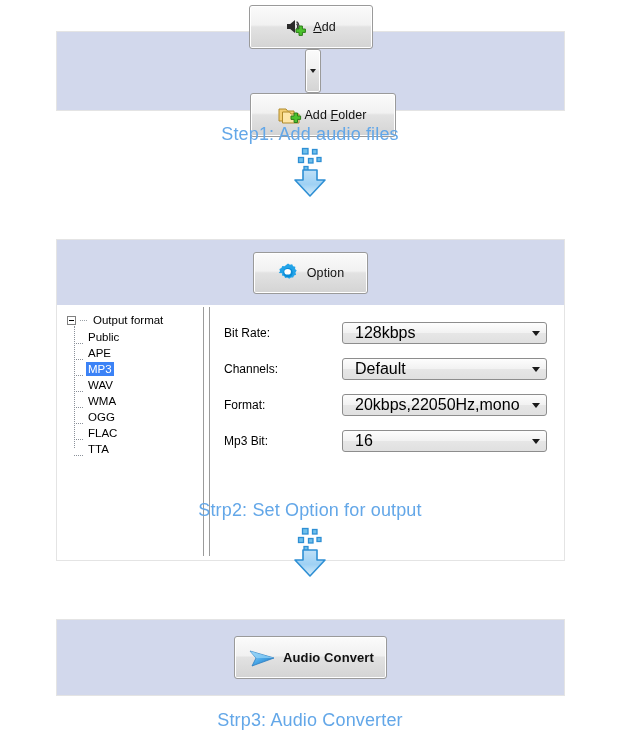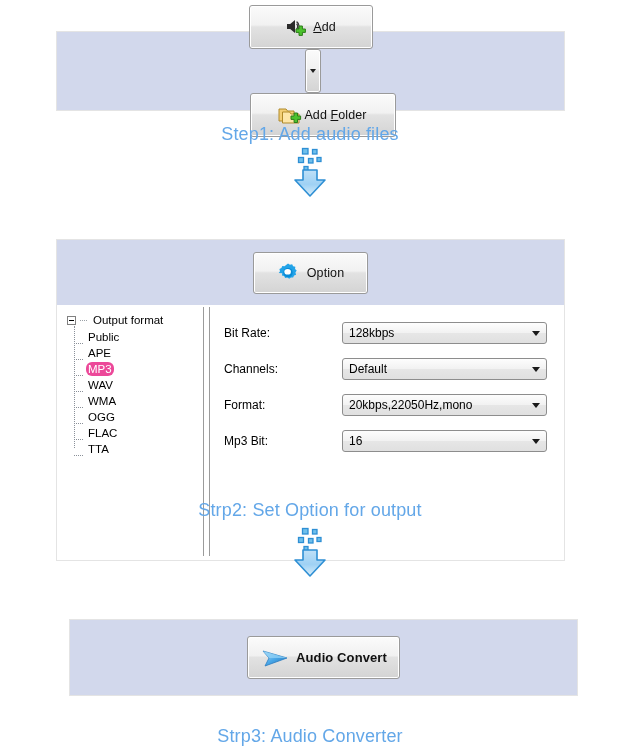--- a/index.html
+++ b/index.html
@@ -233,23 +233,22 @@
     border-top: 1px dotted #8a9099;
     height: 0;
     margin-right: 3px;
     flex: 0 0 auto;
   }
   .tree-item .txt {
     padding: 0 2px;
     line-height: 14px;
   }
   .tree-item.sel .txt {
-    background: #ec4899;
+    background: #3b82f6;
     color: #ffffff;
-    border-radius: 6px;
   }
 
   
   .splitter {
     width: 5px;
     background: #ffffff;
     border-left: 1px solid #9b9b9b;
     border-right: 1px solid #9b9b9b;
     margin: 2px 0 4px 0;
     flex: 0 0 auto;
@@ -275,23 +274,23 @@
   .combo {
     position: relative;
     flex: 1 1 auto;
     height: 22px;
     border: 1px solid #8d8d8d;
     border-radius: 3px;
     background: linear-gradient(to bottom, #fdfdfd 0%, #f2f2f2 48%, #e6e6e6 52%, #e0e0e0 100%);
     box-sizing: border-box;
     display: flex;
     align-items: center;
-    font-size: 12px;
+    font-size: 16px;
     color: #000;
-    padding-left: 6px;
+    padding-left: 12px;
     max-width: 205px;
   }
   .combo .arrowbox {
     position: absolute;
     right: 6px;
     top: 0;
     bottom: 0;
     display: flex;
     align-items: center;
   }
@@ -301,21 +300,20 @@
     border-right: 4.5px solid transparent;
     border-top: 5px solid #1a1a1a;
   }
 
   
   #card-convert {
     left: 56px;
     top: 619px;
     width: 509px;
     height: 77px;
-    margin-left: 13px;
   }
   #btn-convert {
     width: 153px;
     height: 43px;
     gap: 6px;
   }
   #btn-convert .lbl {
     font-weight: bold;
     font-size: 13px;
   }
@@ -538,18 +536,18 @@
             </defs>
             <path d="M3 5 L27 12 L5 20 L9 12 Z" fill="url(#pgr)" stroke="#2b7cc0" stroke-width="0.8" stroke-linejoin="round"></path>
             <path d="M3 5 L27 12 L9 12 Z" fill="#8fd0f5" opacity="0.75"></path>
           </svg>
         </span>
         <span class="lbl">Audio Convert</span>
       </div>
     </div>
   </div>
 
-  <div class="caption" style="top:726px;">
+  <div class="caption" style="top:710px;">
     <span class="num">Strp3:</span>
     <span>Audio Converter</span>
   </div>
 
 </div>
 
 </body></html>

